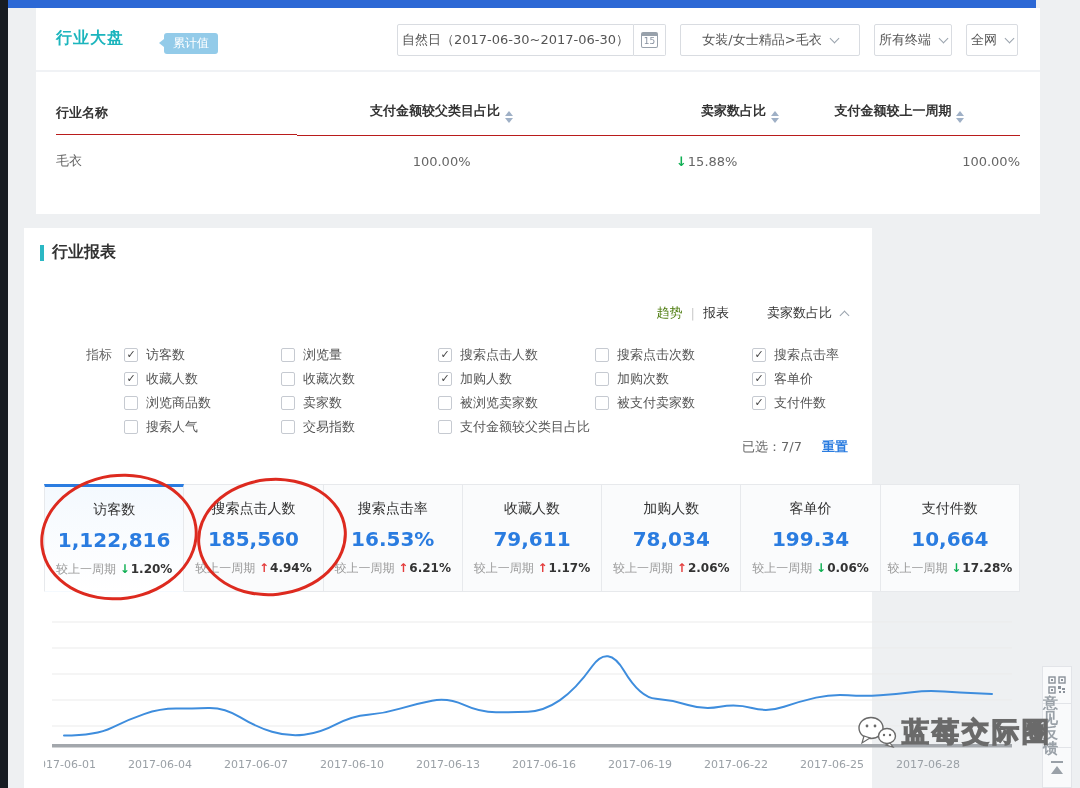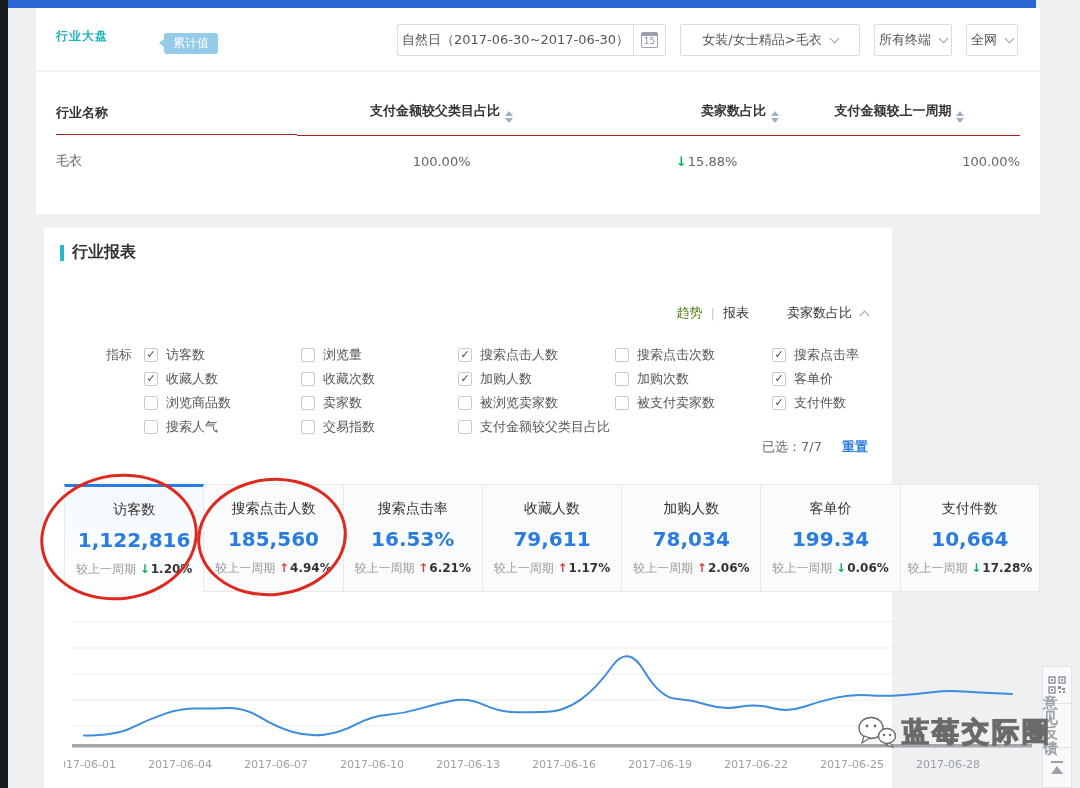--- a/index.html
+++ b/index.html
@@ -8,25 +8,25 @@
     position:relative; overflow:hidden;
     background:#eef0f2;
     font-family:"DejaVu Sans","Liberation Sans",sans-serif;
     color:#333; font-size:13px;
   }
   .left-strip { position:absolute; left:0; top:0; width:8px; height:788px; background:#171c22; }
   .top-strip  { position:absolute; left:8px; top:0; width:1028px; height:8px; background:#2c68d5; }
 
   .card { position:absolute; background:#fff; }
   .card-a { left:36px; top:8px; width:1004px; height:206px; }
-  .card-b { left:44px; top:228px; width:848px; height:560px; }
+  .card-b { left:24px; top:228px; width:848px; height:560px; }
 
   
   .hdr { position:relative; height:64px; border-bottom:2px solid #f0f2f5; }
-  .page-title { position:absolute; left:20px; top:20px; font-size:12px; font-weight:bold; color:#1cb5bd; letter-spacing:1px; }
+  .page-title { position:absolute; left:20px; top:20px; font-size:16px; font-weight:bold; color:#1cb5bd; letter-spacing:1px; }
   .badge { position:absolute; left:128px; top:25px; background:#93cbe9; color:#fff; font-size:12px; padding:2px 9px; border-radius:3px; }
   .badge::before { content:""; position:absolute; left:-5px; top:6px; border-top:4px solid transparent; border-bottom:4px solid transparent; border-right:5px solid #93cbe9; }
   .filters { position:absolute; right:22px; top:16px; display:flex; align-items:stretch; height:32px; }
   .fbox { display:flex; align-items:center; border:1px solid #d9dce1; background:#fff; color:#555; padding:0 4px; border-radius:2px; white-space:nowrap; }
   .fbox + .fbox { margin-left:14px; }
   .fbox.cal { margin-left:0; border-left:none; padding:0 7px; border-radius:0 2px 2px 0; }
   .fbox.date { border-radius:2px 0 0 2px; }
   .calicon { width:17px; height:16px; border:1px solid #98a1ab; border-top-width:4px; border-radius:2px; font-size:9px; line-height:11px; color:#8892a0; text-align:center; }
   .chev { width:7px; height:7px; border-right:1.5px solid #9aa3ad; border-bottom:1.5px solid #9aa3ad; transform:rotate(45deg); margin-left:9px; margin-top:-4px; }
   .chev.up { transform:rotate(-135deg); margin-top:5px; }

